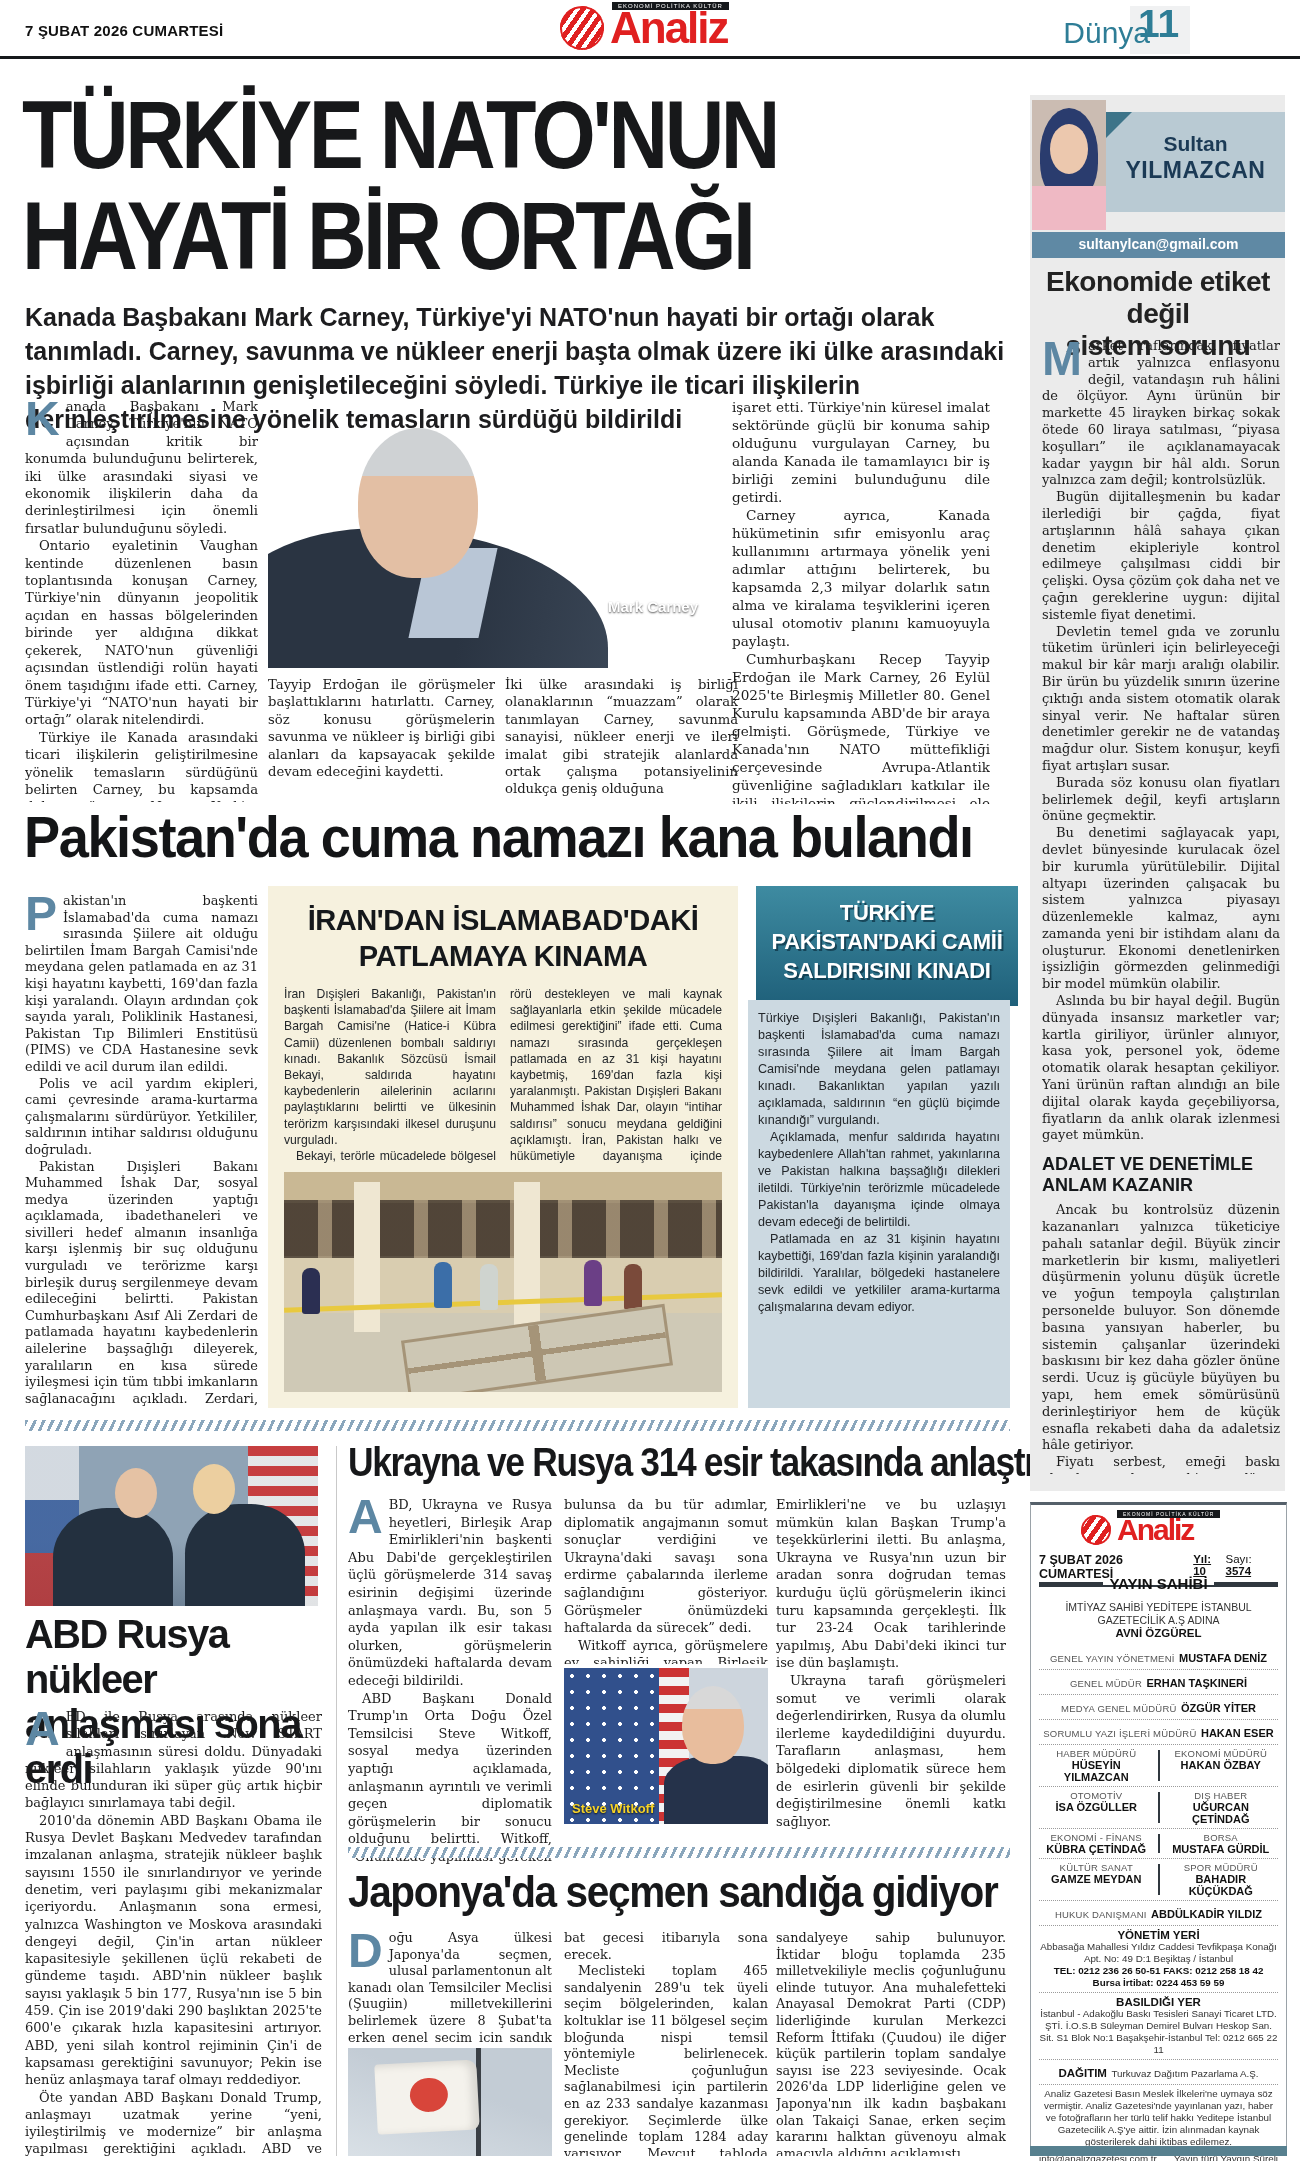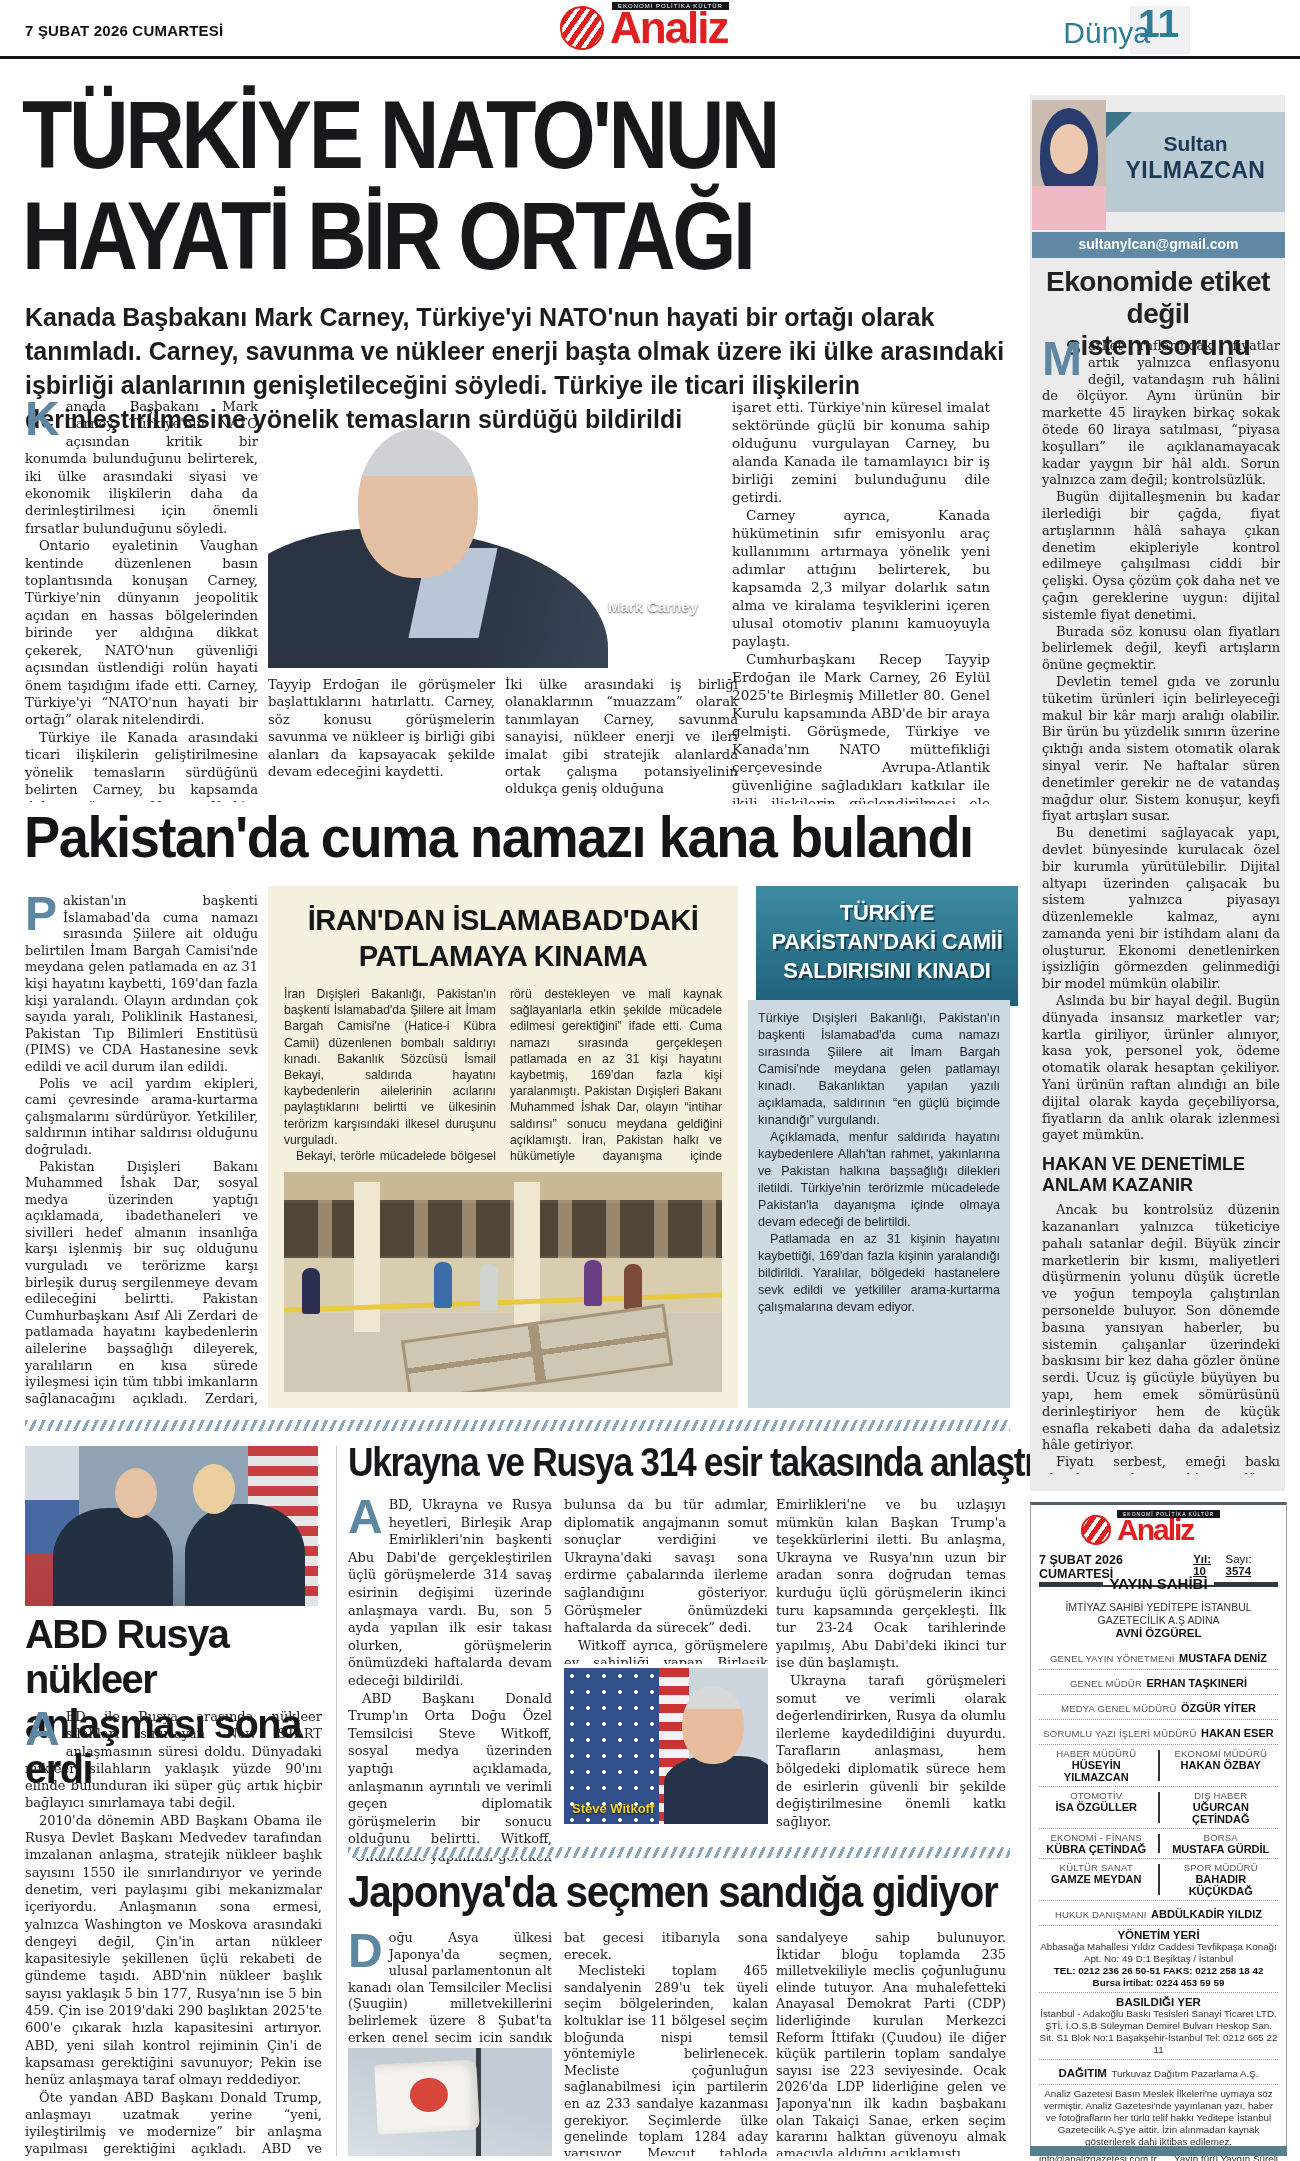--- a/index.html
+++ b/index.html
@@ -350,25 +350,25 @@
   <div class="abs email-bar">
     <div class="email-tx">sultanylcan@gmail.com</div>
   </div>
   <div class="abs col-title">
     <div>Ekonomide etiket değil</div>
     <div>sistem sorunu</div>
   </div>
   <div class="abs serif bodytx col-tx clip">
     <p class="first"><span class="dropcap">M</span><span>arket raflarındaki fiyatlar artık yalnızca enflasyonu değil, vatandaşın ruh hâlini de ölçüyor. Aynı ürünün bir markette 45 lirayken birkaç sokak ötede 60 liraya satılması, “piyasa koşulları” ile açıklanamayacak kadar yaygın bir hâl aldı. Sorun yalnızca zam değil; kontrolsüzlük.</span></p>
     <p>Bugün dijitalleşmenin bu kadar ilerlediği bir çağda, fiyat artışlarının hâlâ sahaya çıkan denetim ekipleriyle kontrol edilmeye çalışılması ciddi bir çelişki. Oysa çözüm çok daha net ve çağın gereklerine uygun: dijital sistemle fiyat denetimi.</p>
+    <p>Devletin temel gıda ve zorunlu tüketim ürünleri için belirleyeceği makul bir kâr marjı aralığı olabilir. Bir ürün bu yüzdelik sınırın üzerine çıktığı anda sistem otomatik olarak sinyal verir. Ne haftalar süren denetimler gerekir ne de vatandaş mağdur olur. Sistem konuşur, keyfi fiyat artışları susar.</p>
     <p>Burada söz konusu olan fiyatları belirlemek değil, keyfi artışların önüne geçmektir.</p>
-    <p>Devletin temel gıda ve zorunlu tüketim ürünleri için belirleyeceği makul bir kâr marjı aralığı olabilir. Bir ürün bu yüzdelik sınırın üzerine çıktığı anda sistem otomatik olarak sinyal verir. Ne haftalar süren denetimler gerekir ne de vatandaş mağdur olur. Sistem konuşur, keyfi fiyat artışları susar.</p>
     <p>Bu denetimi sağlayacak yapı, devlet bünyesinde kurulacak özel bir kurumla yürütülebilir. Dijital altyapı üzerinden çalışacak bu sistem yalnızca piyasayı düzenlemekle kalmaz, aynı zamanda yeni bir istihdam alanı da oluşturur. Ekonomi denetlenirken işsizliğin görmezden gelinmediği bir model mümkün olabilir.</p>
     <p>Aslında bu bir hayal değil. Bugün dünyada insansız marketler var; kartla giriliyor, ürünler alınıyor, kasa yok, personel yok, ödeme otomatik olarak hesaptan çekiliyor. Yani ürünün raftan alındığı an bile dijital olarak kayda geçebiliyorsa, fiyatların da anlık olarak izlenmesi gayet mümkün.</p>
-    <p class="subh">HAKAN VE DENETİMLE ANLAM KAZANIR</p>
+    <p class="subh">ADALET VE DENETİMLE ANLAM KAZANIR</p>
     <p>Ancak bu kontrolsüz düzenin kazananları yalnızca tüketiciye pahalı satanlar değil. Büyük zincir marketlerin bir kısmı, maliyetleri düşürmenin yolunu düşük ücretle ve yoğun tempoyla çalıştırılan personelde buluyor. Son dönemde basına yansıyan haberler, bu sistemin çalışanlar üzerindeki baskısını bir kez daha gözler önüne serdi. Ucuz iş gücüyle büyüyen bu yapı, hem emek sömürüsünü derinleştiriyor hem de küçük esnafla rekabeti daha da adaletsiz hâle getiriyor.</p>
     <p>Fiyatı serbest, emeği baskı altında olan bir düzen sürdürülebilir değildir. Serbest piyasa; başıboşluk değil, adalet ve denetimle anlam kazanır. Aksi hâlde rekabet değil, fırsatçılık büyür.</p>
 
   </div>
 
   <div class="abs mast">
     <div class="logo m-logo">
       <span class="logo-ball"></span>
       <span class="logo-word">Analiz</span>
       <span class="logo-tag">EKONOMİ POLİTİKA KÜLTÜR</span>

